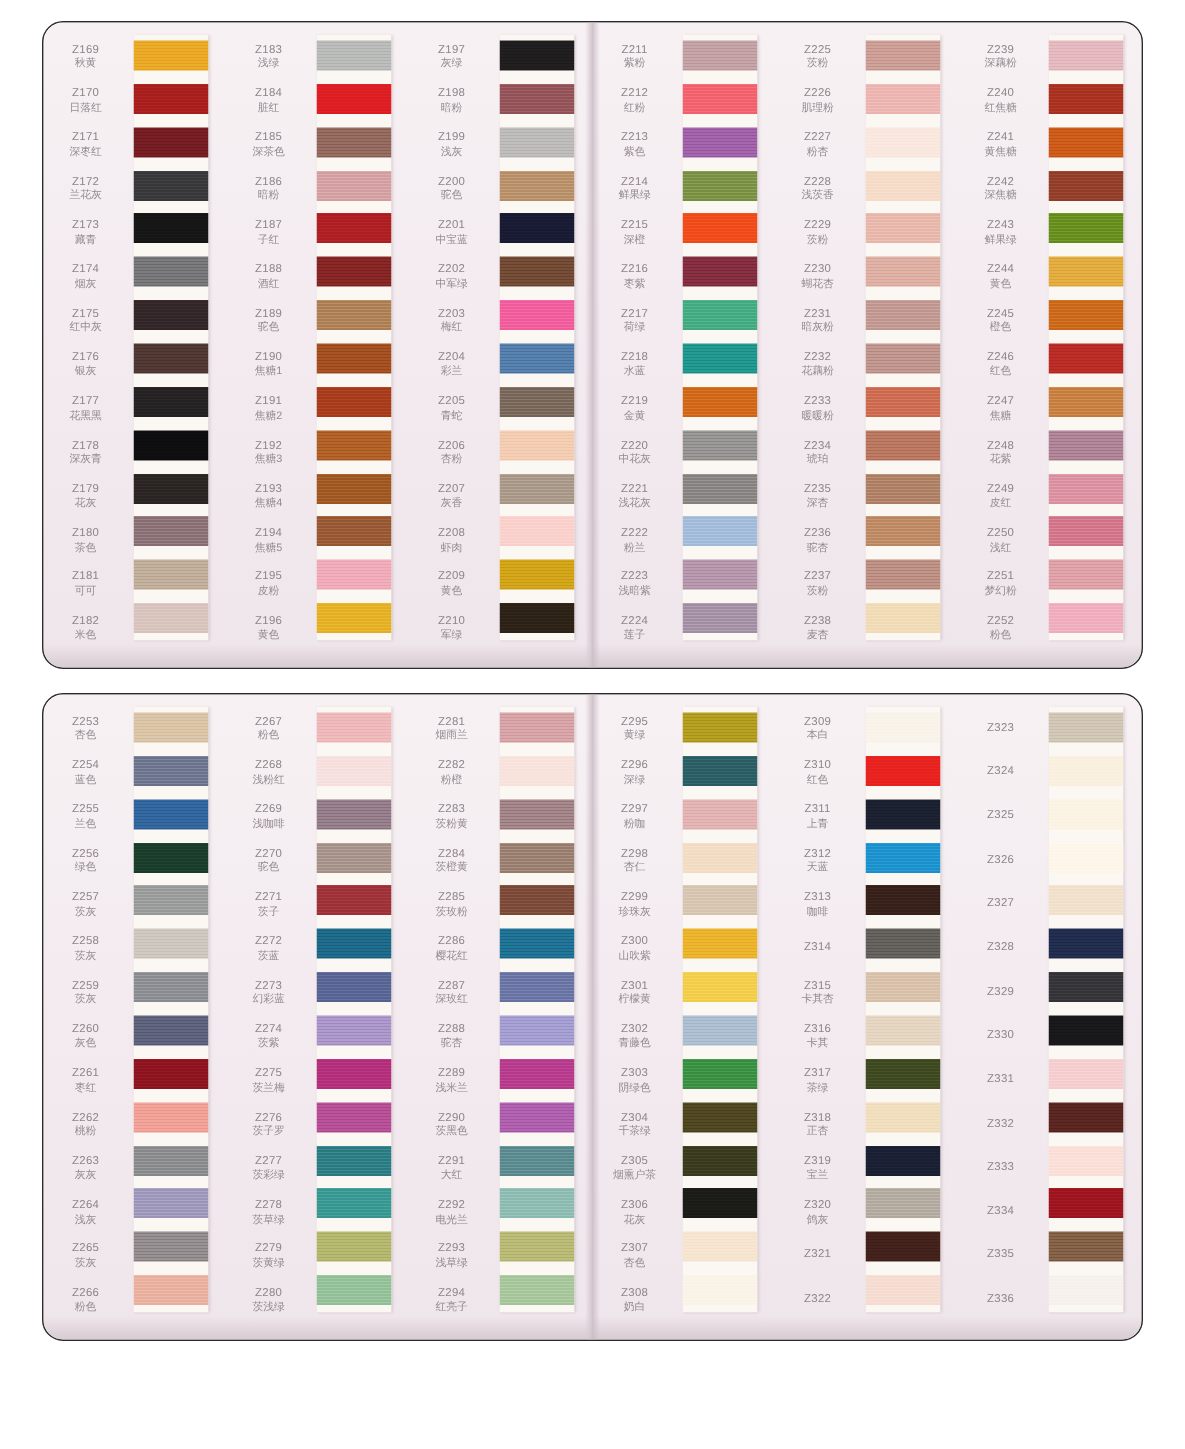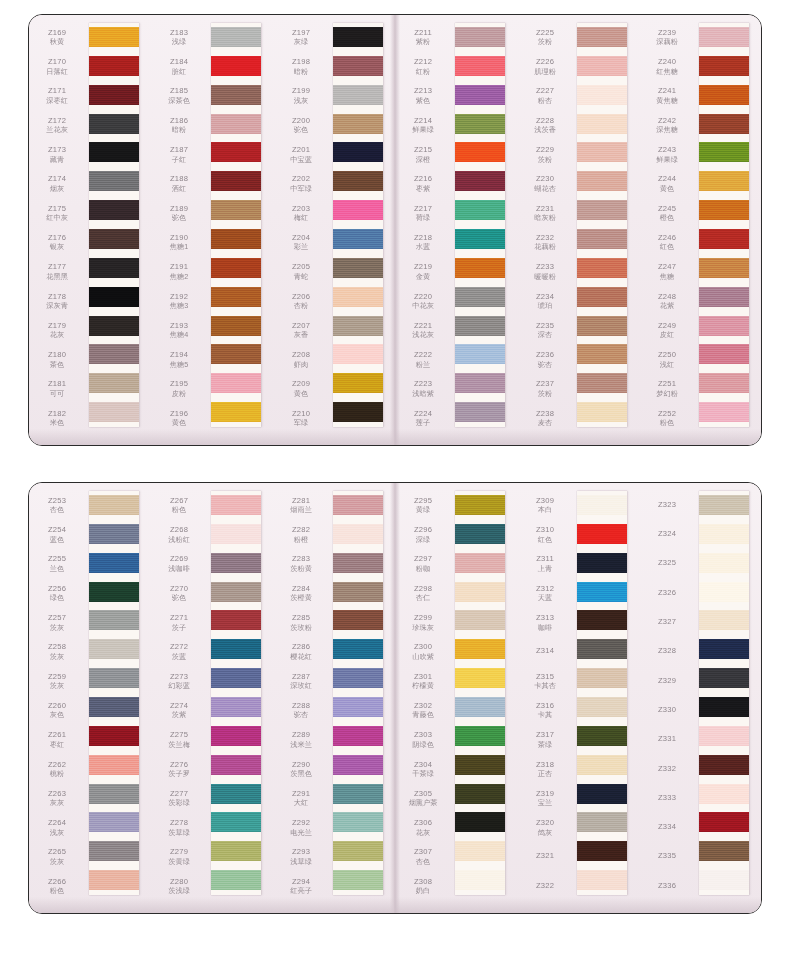--- a/index.html
+++ b/index.html
@@ -14,21 +14,21 @@
   .panel {
     position: absolute;
     left: 28px;
     width: 734px;
     background: #f4edf0;
     border: 1px solid #2b2b2b;
     border-radius: 14px;
     overflow: hidden;
   }
   #panel-top    { top: 14px;  height: 432px; }
-  #panel-bottom { top: 482px; height: 432px; }
+  #panel-bottom { top: 462px; height: 432px; }
 
   .panel-inner {
     position: relative;
     width: 100%; height: 100%;
     display: flex;
     background:
       linear-gradient(180deg,#f7f1f4 0%, #f3ebef 45%, #efe6eb 100%);
   }
 
   

